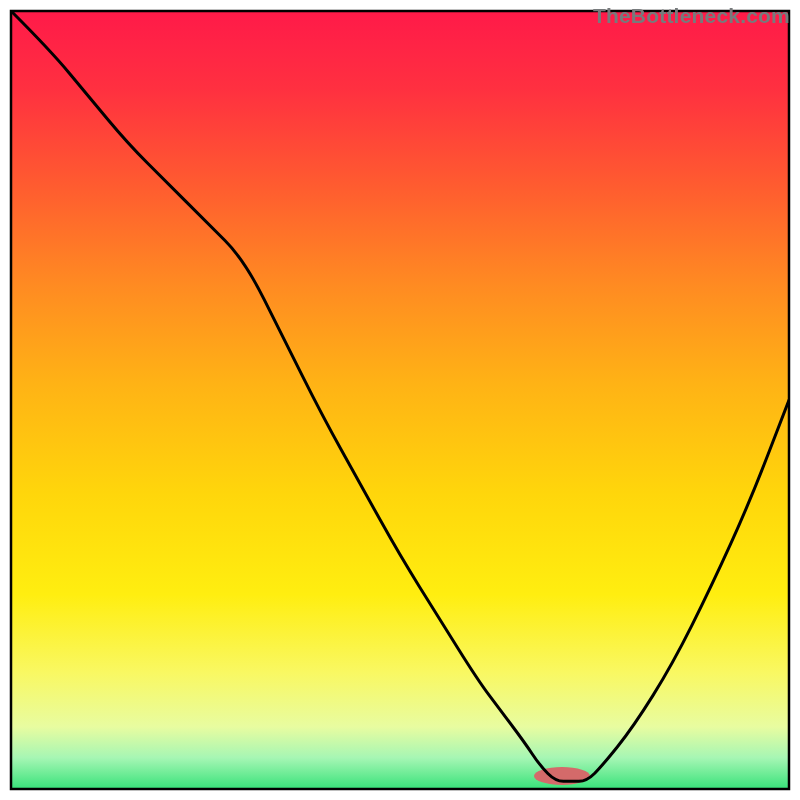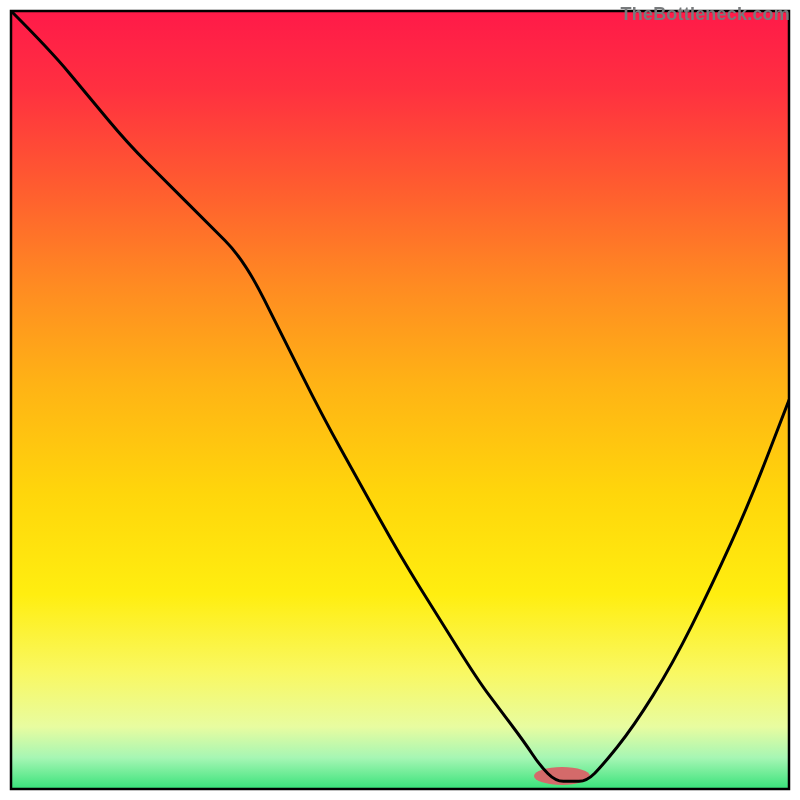--- a/index.html
+++ b/index.html
@@ -13,21 +13,21 @@
   }
   #stage {
     position: relative;
     width: 800px;
     height: 800px;
   }
   #watermark {
     position: absolute;
     top: 4px;
     right: 10px;
-    font-size: 18px;
+    font-size: 21px;
     font-weight: 600;
     color: #777a7c;
     letter-spacing: 0.2px;
     user-select: none;
     z-index: 20;
   }
   svg {
     position: absolute;
     inset: 0;
     width: 800px;

